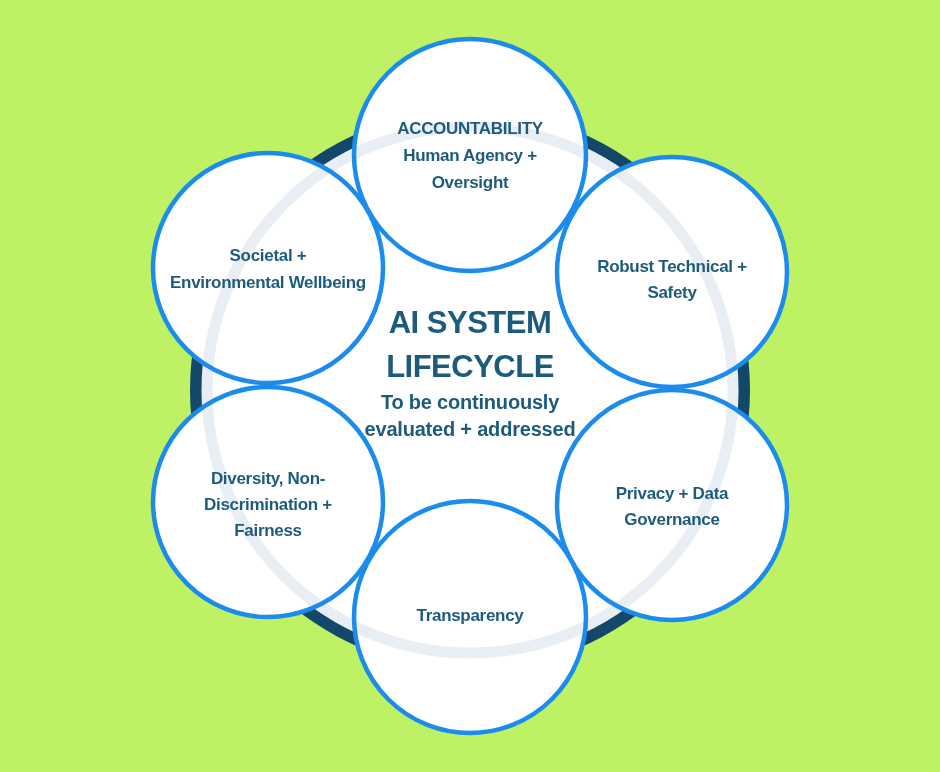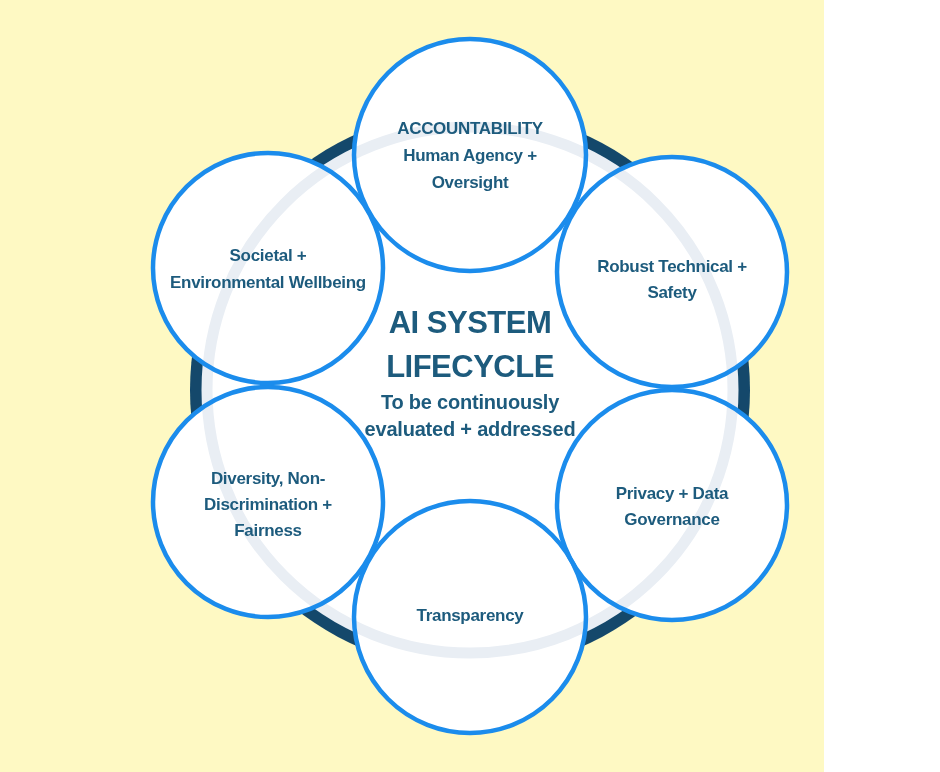--- a/index.html
+++ b/index.html
@@ -2,23 +2,23 @@
 <html><head>
 <meta charset="utf-8">
 <style>
   html, body {
     margin: 0;
     padding: 0;
     background: #ffffff;
   }
   .stage {
     position: relative;
-    width: 824px;
+    width: 940px;
     height: 772px;
-    background: #fef9c3;
+    background: #bef264;
     overflow: hidden;
   }
   svg text {
     text-anchor: middle;
     font-family: "Liberation Sans", sans-serif;
     font-weight: bold;
   }
   .label {
     font-size: 17px;
     letter-spacing: -0.3px;

